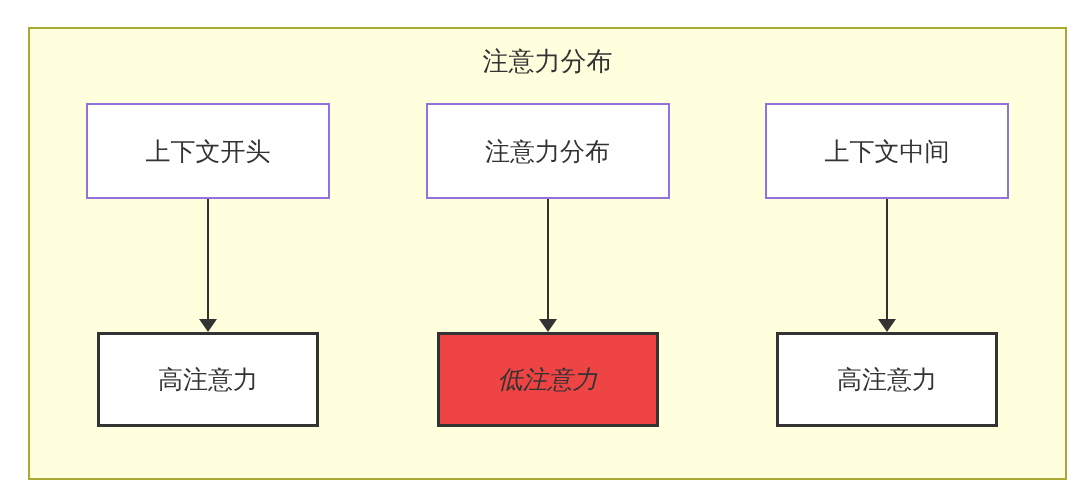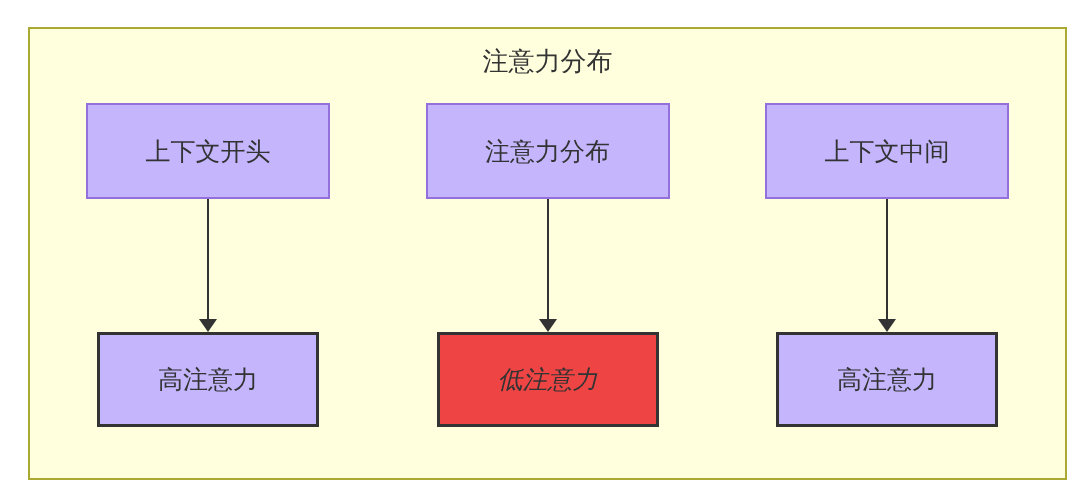--- a/index.html
+++ b/index.html
@@ -44,29 +44,29 @@
     display: flex;
     align-items: center;
     justify-content: center;
     font-size: 25px;
     color: #333333;
     text-align: center;
   }
   .node.source {
     width: 244px;
     height: 96px;
-    background: #c4b5fd;
+    background: #ffffff;
     border: 2px solid #9370db;
   }
   .node.target {
     width: 222px;
     height: 95px;
     border: 3px solid #333333;
   }
-  .node.target.high { background: #c4b5fd; }
+  .node.target.high { background: #ffffff; }
   .node.target.low  { background: #ef4444; font-style: italic; }
   .arrow {
     height: 133px;
     display: flex;
     flex-direction: column;
     align-items: center;
   }
   .arrow .shaft {
     width: 2px;
     flex: 1 1 auto;

